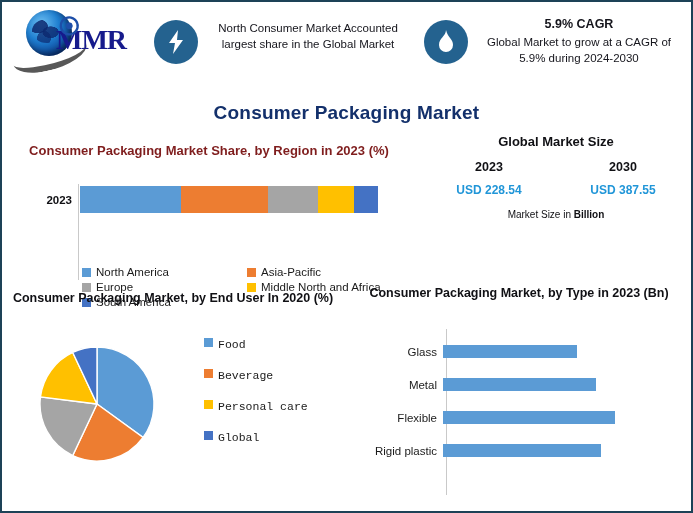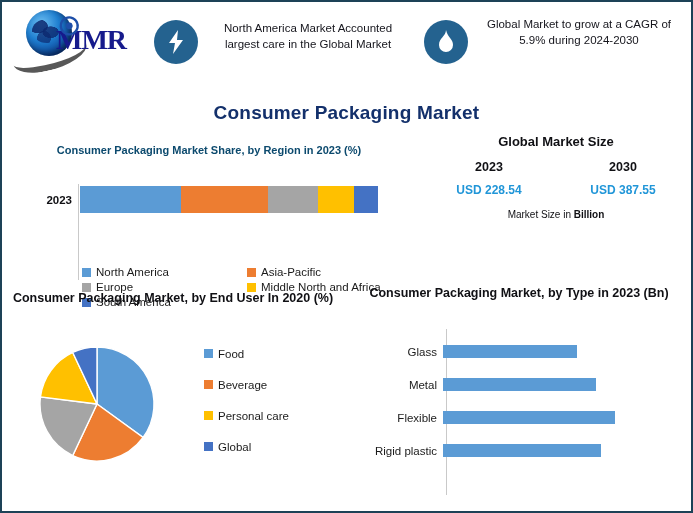--- a/index.html
+++ b/index.html
@@ -38,22 +38,22 @@
   #hd1{left:206px;top:18px;width:200px;}
   #hd2{left:474px;top:14px;width:206px;}
   #hd2 .big{font-weight:bold;font-size:12.5px;display:block;margin-bottom:2px;}
 
   
   #main-title{position:absolute;left:0;top:100px;width:689px;text-align:center;
               font-size:19px;font-weight:bold;color:#13306b;letter-spacing:.2px;}
 
   
   #stack-panel{position:absolute;left:6px;top:140px;width:412px;height:140px;}
-  #stack-title{width:402px;text-align:center;font-size:11px;font-weight:bold;
-               color:#0c4a6e;line-height:17px;}
+  #stack-title{width:402px;text-align:center;font-size:13px;font-weight:bold;
+               color:#7f1d1d;line-height:17px;}
   #stack-plot{position:absolute;left:0;top:42px;width:402px;height:46px;}
   #stack-axis{position:absolute;left:70px;top:0;width:1px;height:96px;background:#c9c9c9;}
   #stack-year{position:absolute;left:14px;top:10px;width:50px;text-align:right;
               font-size:11.5px;font-weight:bold;color:#101014;}
   #stack-bar{position:absolute;left:72px;top:2px;height:27px;display:flex;}
   #stack-bar div{height:27px;}
 
   #stack-legend{position:absolute;left:74px;top:82px;width:330px;
                 display:flex;flex-wrap:wrap;font-size:11.5px;color:#1b1b1b;}
   #stack-legend .lg{width:50%;display:flex;align-items:center;margin-bottom:3px;}
@@ -68,21 +68,21 @@
   #gms-vals>div{flex:1;text-align:center;font-size:12px;font-weight:bold;color:#2196d8;}
   #gms-note{text-align:center;margin-top:12px;font-size:10px;color:#101014;}
   #gms-note b{font-weight:bold;}
 
   
   #pie-panel{position:absolute;left:6px;top:288px;width:340px;height:220px;}
   #pie-title{width:330px;text-align:center;font-size:12.5px;font-weight:bold;
              color:#101014;line-height:17px;}
   #pie-wrap{position:absolute;left:30px;top:55px;width:118px;height:118px;}
   #pie-legend{position:absolute;left:196px;top:48px;font-size:11.5px;color:#1b1b1b;}
-  #pie-legend .lg{display:flex;align-items:center;height:31px;}
+  #pie-legend .lg{display:flex;height:31px;font-family:Liberation Mono, monospace;}
 
   
   #hbar-panel{position:absolute;left:352px;top:283px;width:336px;height:225px;}
   #hbar-title{width:330px;text-align:center;font-size:12.5px;font-weight:bold;
               color:#101014;line-height:17px;}
   #hbar-plot{position:absolute;left:0;top:44px;width:330px;height:170px;}
   #hbar-axis{position:absolute;left:92px;top:0;width:1px;height:166px;background:#c9c9c9;}
   .hrow{position:absolute;left:0;width:330px;height:33px;display:flex;align-items:center;}
   .hlabel{width:88px;text-align:right;font-size:11.5px;color:#1b1b1b;padding-right:5px;
           box-sizing:border-box;}
@@ -102,28 +102,29 @@
         <span class="q">⦿</span>
         <span>MMR</span>
       </div>
     </div>
 
     <div class="circ" id="bolt-circle">
       <svg width="22" height="26" viewBox="0 0 22 26" aria-hidden="true">
         <path d="M13 1 L4 14 H10 L8 25 L18 11 H12 Z" fill="#ffffff"></path>
       </svg>
     </div>
-    <div class="hdtxt" id="hd1">North America Market Accounted largest care in the Global Market</div>
+    <div class="hdtxt" id="hd1">North Consumer Market Accounted largest share in the Global Market</div>
 
     <div class="circ" id="flame-circle">
       <svg width="20" height="26" viewBox="0 0 20 26" aria-hidden="true">
         <path d="M10 1 C10 7 3 9 3 16 a7 7 0 0 0 14 0 C17 10 12 9 10 1 Z" fill="#ffffff"></path>
       </svg>
     </div>
     <div class="hdtxt" id="hd2">
+      <span class="big">5.9% CAGR</span>
       <span>Global Market to grow at a CAGR of 5.9% during 2024-2030</span>
     </div>
   </div>
 
   <div id="main-title">Consumer Packaging Market</div>
 
   <div id="stack-panel">
     <div id="stack-title">Consumer Packaging Market Share, by Region in 2023 (%)</div>
     <div id="stack-plot">
       <div id="stack-axis"></div>

